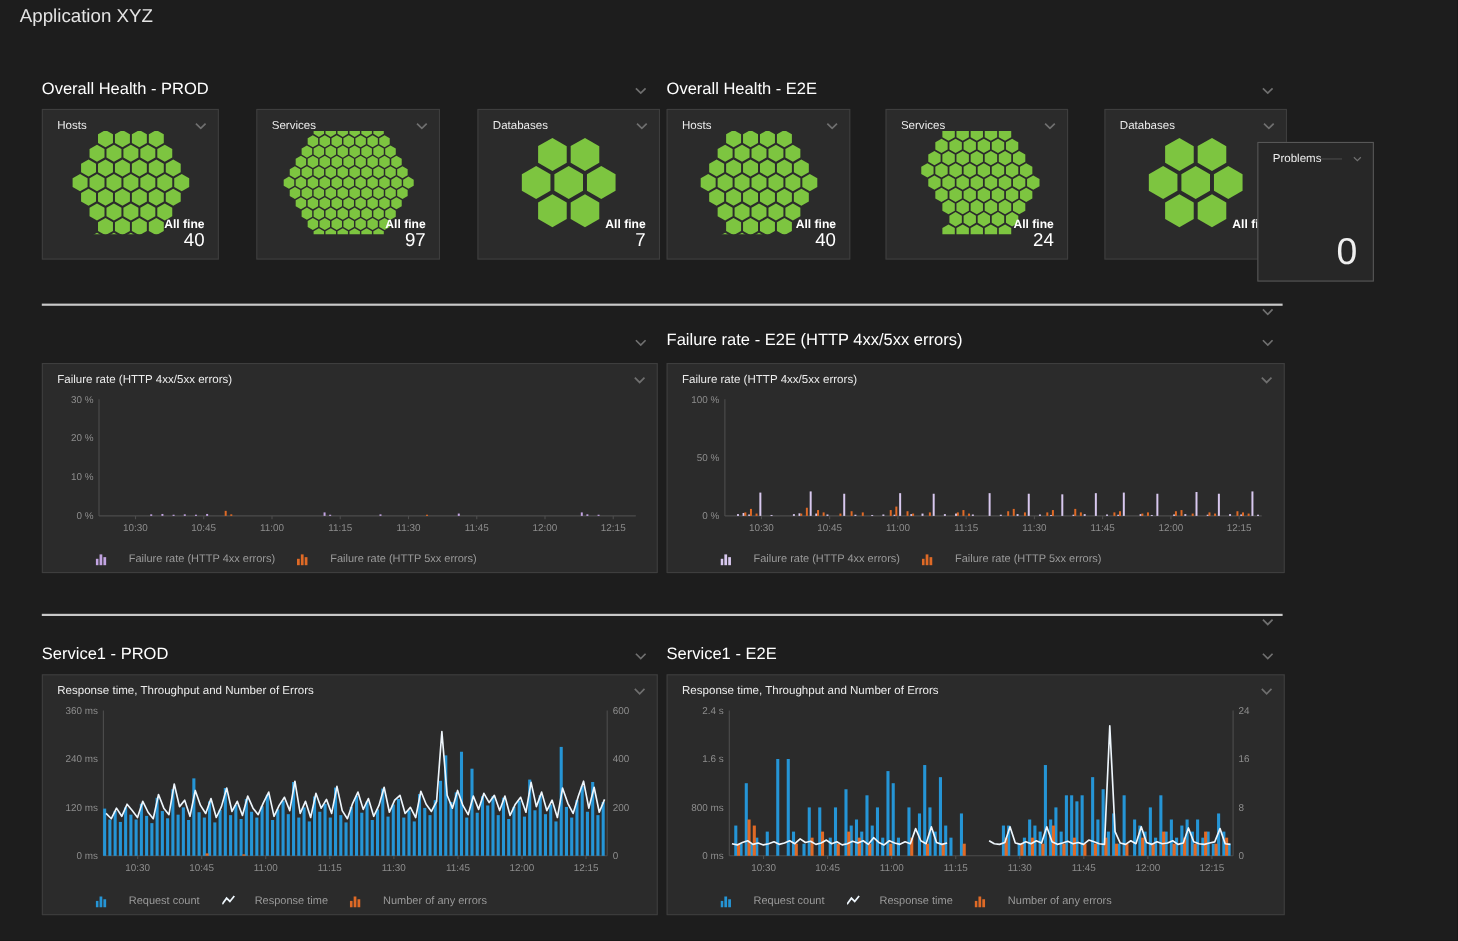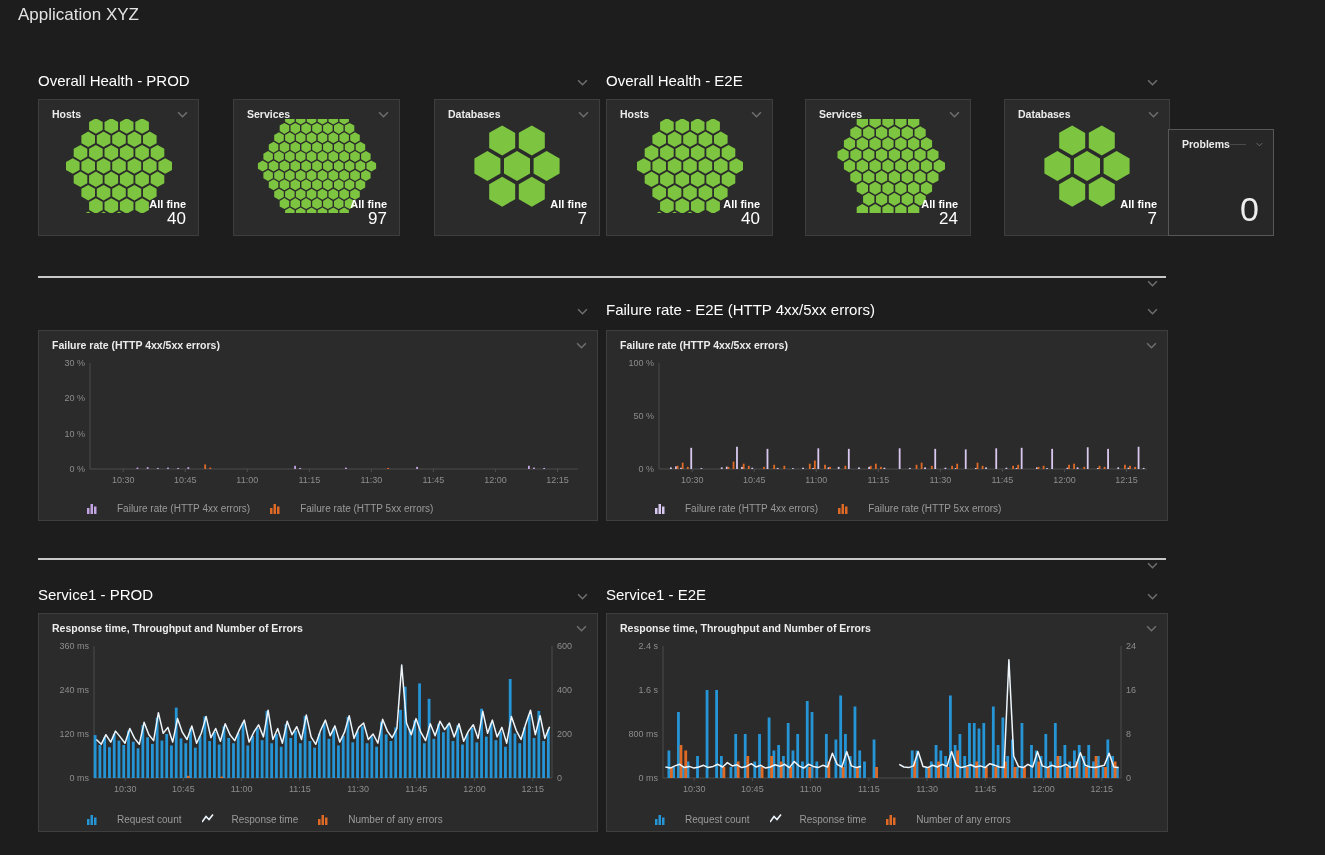--- a/index.html
+++ b/index.html
@@ -6,21 +6,21 @@
   .page{position:relative;width:1325px;height:855px;background:#1d1d1d;
         font-family:"Liberation Sans",sans-serif;overflow:hidden;}
   .app-title{position:absolute;left:18px;top:5px;font-size:17px;color:#e3e3e3;}
   .sec-h{position:absolute;font-size:15px;font-weight:normal;color:#ffffff;}
   .sec-chev{position:absolute;}
   .chev{width:11px;height:7px;display:block;}
   .chev polyline{stroke:#6f6f6f;fill:none;stroke-width:1.4;}
   .divider{position:absolute;left:38px;width:1128px;height:2px;background:#c8c8c8;}
   .tile{position:absolute;background:#2b2b2b;border:1px solid #3e3e3e;box-sizing:border-box;}
   .tile-head{display:flex;align-items:center;padding:8px 10px 0 13px;}
-  .tile-title{font-size:10.5px;font-weight:bold;color:#ececec;}
+  .tile-title{font-size:10.5px;font-weight:normal;color:#ececec;}
   .tile-head .chev{margin-left:auto;}
   .hexwrap{position:absolute;top:24px;left:0;right:0;bottom:28px;
            display:flex;align-items:center;justify-content:center;}
   .tile-foot{position:absolute;left:13px;right:12px;bottom:8px;
              display:flex;justify-content:space-between;align-items:flex-end;flex-direction:column;}
   .status{font-size:11px;font-weight:bold;color:#ffffff;}
   .count{font-size:17px;color:#ffffff;line-height:1;}
   .problems-tile{background:#272727;border:1px solid #575757;}
   .mini-dash{width:26px;height:1px;background:#4a4a4a;margin-left:auto;margin-right:10px;}
   .big-count{position:absolute;right:14px;bottom:6px;font-size:34px;font-weight:300;color:#efefef;}
@@ -388,21 +388,21 @@
           <polygon points="57.2,6.4 70.2,13.9 70.2,28.9 57.2,36.4 44.2,28.9 44.2,13.8" fill="#7dc540"></polygon>
           <polygon points="42.4,32.0 55.4,39.5 55.4,54.5 42.4,62.0 29.4,54.5 29.4,39.5" fill="#7dc540"></polygon>
         </svg>
       </div>
     <div class="tile-foot">
         <span class="status">All fine</span>
         <span class="count">7</span>
       </div>
   </div>
 
-  <div class="tile problems-tile" style="left:1168px;top:129px;width:106px;height:107px">
+  <div class="tile problems-tile" style="left:1143px;top:129px;width:106px;height:127px">
     <div class="tile-head">
         <span class="tile-title">Problems</span>
         <span class="mini-dash"></span>
         <svg class="chev" viewBox="0 0 10 6">
           <polyline points="1,1 5,5 9,1"></polyline>
         </svg>
       </div>
     <div class="big-count">0</div>
   </div>
 

